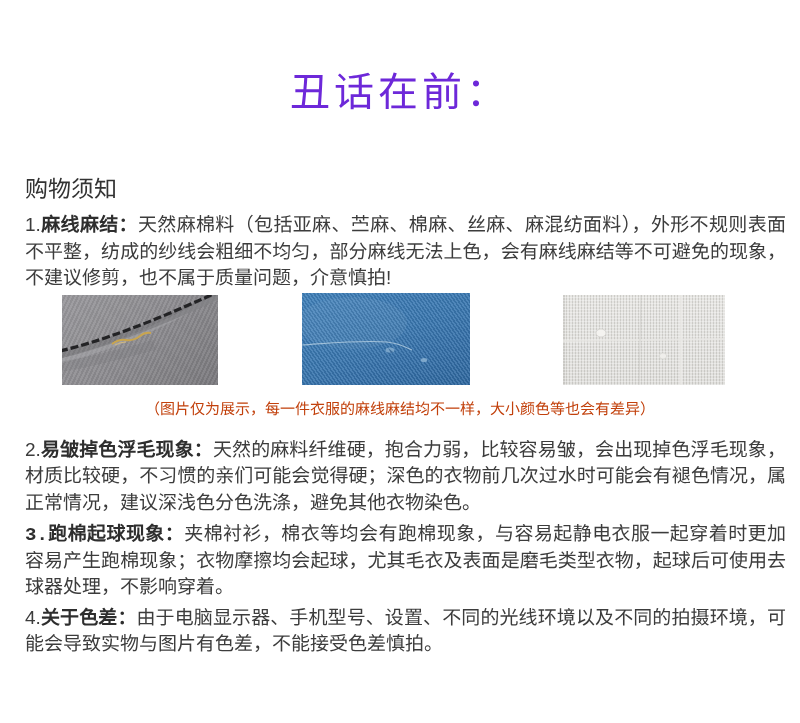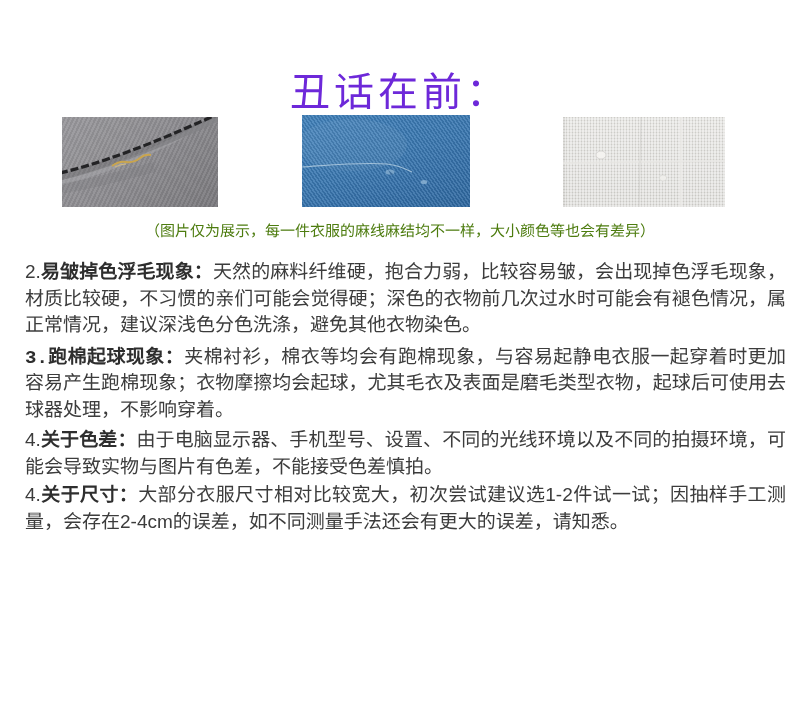--- a/index.html
+++ b/index.html
@@ -65,31 +65,33 @@
       repeating-linear-gradient(0deg, rgba(255,255,255,0.35) 0 1.5px, rgba(0,0,0,0) 1.5px 3px),
       repeating-linear-gradient(90deg, rgba(185,184,180,0.40) 0 1.5px, rgba(255,255,255,0.30) 1.5px 3px),
       linear-gradient(180deg,#dcdbd7 0%, #d3d2ce 100%);
   }
 
   .photo-caption {
     margin-top:13px;
     text-align:center;
     font-size:15px;
     line-height:21px;
-    color:#4d7c0f;
+    color:#c2410c;
   }
 </style>
 </head>
 <body>
 
 <div class="page">
 
   <h1 class="main-title">丑话在前：</h1>
 
+  <h2 class="section-heading">购物须知</h2>
 
+  <p class="para p1"><span>1.</span><span class="lead">麻线麻结：</span><span>天然麻棉料（包括亚麻、苎麻、棉麻、丝麻、麻混纺面料），外形不规则表面不平整，纺成的纱线会粗细不均匀，部分麻线无法上色，会有麻线麻结等不可避免的现象，不建议修剪，也不属于质量问题，介意慎拍!</span></p>
 
   <div class="photo-row">
     <div class="fabric fabric-gray">
       <svg viewBox="0 0 156 90" preserveAspectRatio="none">
         <path d="M-2,66 C30,58 70,44 110,24 C125,16 140,8 158,2" stroke="#a8a7ab" stroke-width="5" fill="none" opacity="0.5"></path>
         <path d="M-2,60 C40,50 90,32 158,0" stroke="#5f5e62" stroke-width="7" fill="none" opacity="0.35"></path>
         <path d="M-2,56 C40,46 88,28 158,-4" stroke="#232325" stroke-width="3.2" fill="none" stroke-dasharray="8 3"></path>
         <path d="M-2,72 C30,67 60,59 92,50" stroke="#737276" stroke-width="10" fill="none" opacity="0.25"></path>
         <path d="M50,49 q7,-5 14,-4 q8,1 14,-4 q5,-4 11,-3" stroke="#c9a54e" stroke-width="2" fill="none"></path>
         <path d="M53,50 q6,-3 11,-3" stroke="#e0c077" stroke-width="0.8" fill="none"></path>
@@ -116,15 +118,14 @@
   </div>
 
   <p class="photo-caption">（图片仅为展示，每一件衣服的麻线麻结均不一样，大小颜色等也会有差异）</p>
 
   <p class="para p2"><span>2.</span><span class="lead">易皱掉色浮毛现象：</span><span>天然的麻料纤维硬，抱合力弱，比较容易皱，会出现掉色浮毛现象，材质比较硬，不习惯的亲们可能会觉得硬；深色的衣物前几次过水时可能会有褪色情况，属正常情况，建议深浅色分色洗涤，避免其他衣物染色。</span></p>
 
   <p class="para p3"><span></span><span class="lead">3.跑棉起球现象：</span><span>夹棉衬衫，棉衣等均会有跑棉现象，与容易起静电衣服一起穿着时更加容易产生跑棉现象；衣物摩擦均会起球，尤其毛衣及表面是磨毛类型衣物，起球后可使用去球器处理，不影响穿着。</span></p>
 
   <p class="para p4"><span>4.</span><span class="lead">关于色差：</span><span>由于电脑显示器、手机型号、设置、不同的光线环境以及不同的拍摄环境，可能会导致实物与图片有色差，不能接受色差慎拍。</span></p>
 
-  <p class="para p5"><span>4.</span><span class="lead">关于尺寸：</span><span>大部分衣服尺寸相对比较宽大，初次尝试建议选1-2件试一试；因抽样手工测量，会存在2-4cm的误差，如不同测量手法还会有更大的误差，请知悉。</span></p>
 
 </div>
 
 </body></html>

